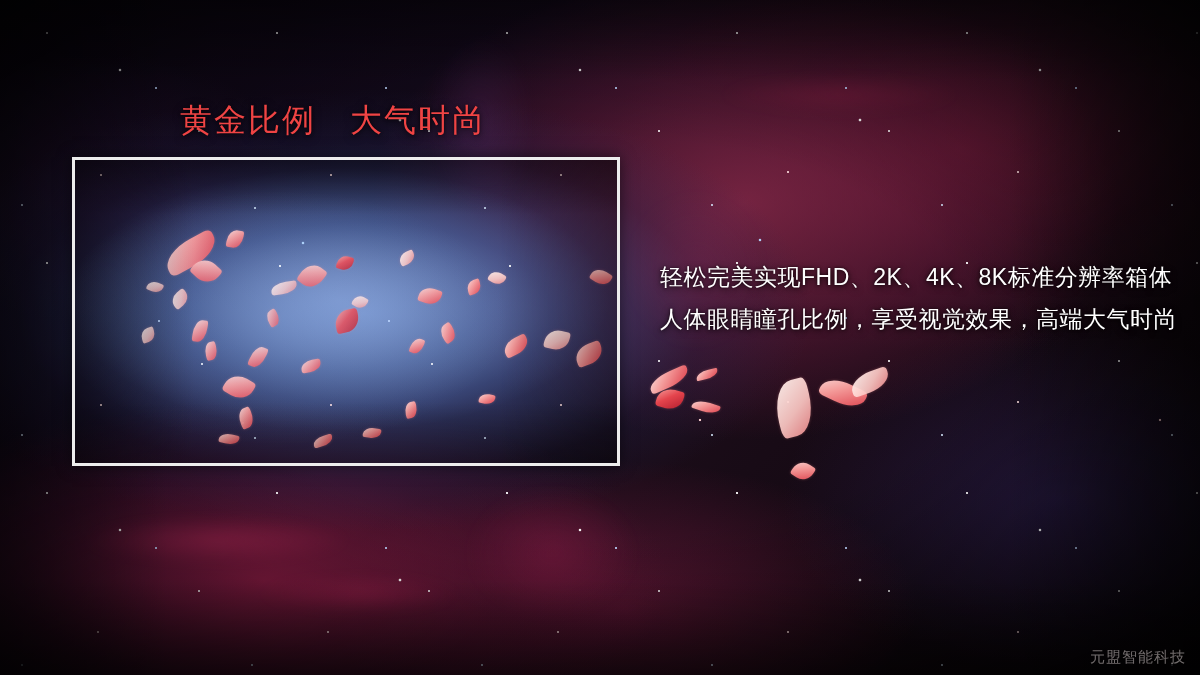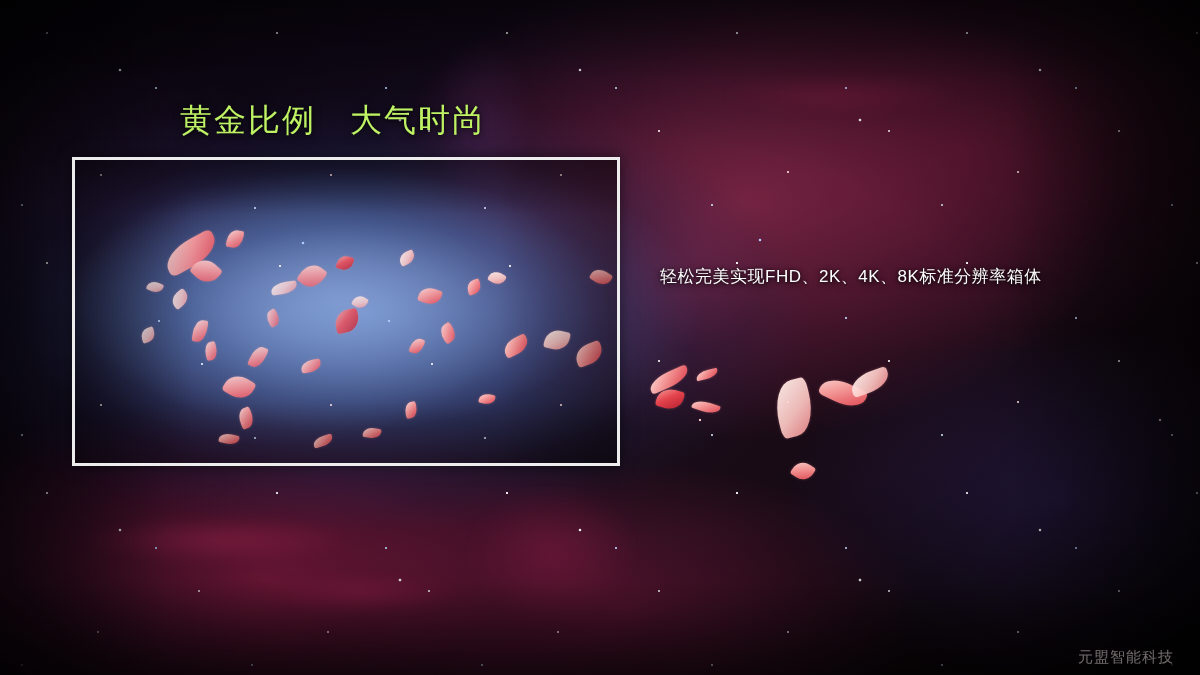--- a/index.html
+++ b/index.html
@@ -130,42 +130,42 @@
   .petal.sliver {
     border-radius:60% 6% 60% 6% / 80% 12% 80% 12%;
   }
 
   
   #title {
     position:absolute;
     left:180px; top:99px;
     font-size:32px;
     letter-spacing:2px;
-    color:#bef264;
+    color:#ef4444;
     white-space:nowrap;
     text-shadow:0 2px 8px rgba(0,0,0,0.80), 0 0 3px rgba(0,0,0,0.60);
   }
 
   #body-text {
     position:absolute;
     left:660px; top:256px;
     width:520px;
   }
   #body-text .line {
-    font-size:17px;
+    font-size:23px;
     line-height:42px;
     color:#ffffff;
     white-space:nowrap;
     letter-spacing:0.5px;
     text-shadow:0 2px 7px rgba(0,0,0,0.85), 0 0 3px rgba(0,0,0,0.70);
   }
 
   #watermark {
     position:absolute;
-    right:26px; bottom:8px;
+    right:14px; bottom:8px;
     font-size:15px;
     letter-spacing:1px;
     color:rgba(215,205,205,0.52);
     white-space:nowrap;
   }
 </style>
 </head>
 <body>
 
 <div id="slide">
@@ -229,17 +229,18 @@
       <div class="petal" style="left:330px; top:242px; width:12px; height:16px; transform:rotate(-12deg);"></div>
 
       <div class="panel-shade"></div>
     </div>
   </div>
 
   <div id="title">黄金比例　大气时尚</div>
 
   <div id="body-text">
     <div class="line">轻松完美实现FHD、2K、4K、8K标准分辨率箱体</div>
+    <div class="line">人体眼睛瞳孔比例，享受视觉效果，高端大气时尚</div>
   </div>
 
   <div id="watermark">元盟智能科技</div>
 
 </div>
 
 </body></html>

